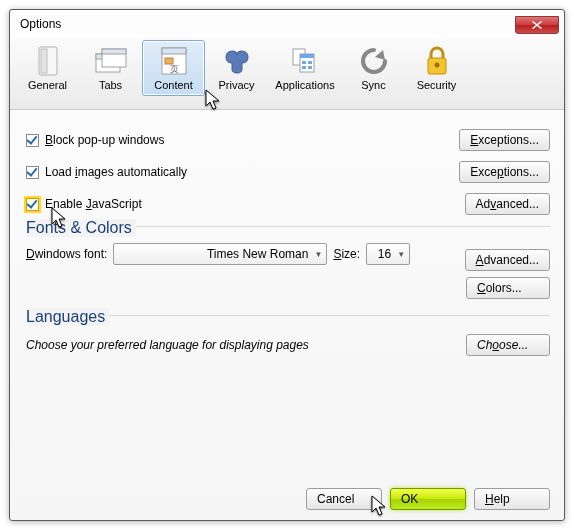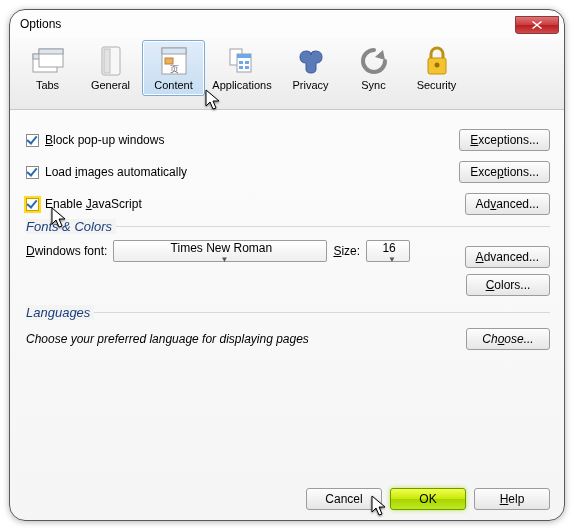--- a/index.html
+++ b/index.html
@@ -14,21 +14,21 @@
     overflow: hidden;
   }
   .shadow-wrap {
     width: 574px; height: 530px;
     padding: 9px;
   }
   .window {
     width: 556px;
     height: 512px;
     border: 1px solid #5a5a5a;
-    border-radius: 16px;
+    border-radius: 3px;
     background: linear-gradient(#fdfdfd,#f5f5f5);
     box-shadow: 0 1px 6px rgba(0,0,0,0.3);
     position: relative;
   }
   .titlebar {
     height: 28px;
     padding: 0 0 0 10px;
     display: flex;
     align-items: center;
     justify-content: space-between;
@@ -98,55 +98,53 @@
     box-shadow: 0 0 0 2px rgba(255,210,0,0.85);
     border-color:#c9a200;
   }
   .btn {
     min-width: 84px; height: 22px;
     padding: 0 10px;
     border: 1px solid #9c9c9c;
     border-radius: 3px;
     background: linear-gradient(#fdfdfd,#e6e6e6);
     font-size: 12px;
-    display: inline-flex; align-items:center; justify-content:center;
+    display: inline-flex; align-items:center; justify-content:flex-start;
     cursor: default;
   }
   .btn.primary {
     background: linear-gradient(#f2ff50,#c9e80a 49%,#a6d400 50%,#c0e820);
     border-color: #6a9c00;
     box-shadow: 0 0 4px rgba(160,220,0,0.7);
   }
   .group {
     margin-top: 10px;
     border-top: 1px solid #d8d8d8;
     padding-top: 4px;
     position: relative;
   }
   .group-title {
     position: relative;
     top: -12px;
     background: #f3f3f3;
     display: inline-block;
     padding: 0 4px 0 0;
     color: #1a3e78;
-    font-size: 13px;
-    font-style: italic;
+    font-size: 16px;
   }
   .fontrow { display:flex; align-items:center; gap:6px; margin-top:-6px; }
   .label-u { text-decoration: none; }
   .label-u .ul { text-decoration: underline; }
   .select {
     height: 22px;
     border: 1px solid #9c9c9c;
     border-radius: 2px;
     background: linear-gradient(#fff,#eee);
-    display:flex; align-items:center; justify-content:flex-start;
+    display:flex; align-items:center; justify-content:flex-end;
     padding: 0 4px 0 6px;
-    flex-direction: column;
   }
   .select .arrow { font-size: 8px; color:#555; margin-left:6px;}
   .right-col { display:flex; flex-direction:column; gap:6px; align-items:flex-end; }
   .langrow { display:flex; align-items:center; justify-content:space-between; margin-top:-4px;font-style:italic;}
   .footer {
     position: absolute;
     bottom: 10px; right: 14px;
     display: flex; gap: 8px;
   }
   .cursor {
@@ -165,70 +163,70 @@
     <div class="close-btn">
       <svg width="10" height="8" viewBox="0 0 10 8">
             <path d="M1 0 L5 3 L9 0 L10 1 L6 4 L10 7 L9 8 L5 5 L1 8 L0 7 L4 4 L0 1 Z" fill="#fff"></path>
           </svg>
     </div>
   </div>
 
   <div class="toolbar">
     <div class="tab">
       <span class="ico">
+        <svg width="28" height="30" viewBox="0 0 28 30">
+              <rect x="5" y="1" width="18" height="28" rx="2" fill="#f7f7f7" stroke="#b0b0b0"></rect>
+              <rect x="7" y="3" width="6" height="24" fill="#e3e3e3" stroke="#c0c0c0"></rect>
+            </svg>
+      </span>
+      <span>General</span>
+    </div>
+    <div class="tab">
+      <span class="ico">
         <svg width="32" height="26" viewBox="0 0 32 26">
               <rect x="1" y="6" width="24" height="18" fill="#fff" stroke="#a0a0a0"></rect>
               <rect x="1" y="6" width="24" height="5" fill="#dce6f0" stroke="#a0a0a0"></rect>
               <rect x="7" y="1" width="24" height="18" fill="#fff" stroke="#a0a0a0"></rect>
               <rect x="7" y="1" width="24" height="5" fill="#dce6f0" stroke="#a0a0a0"></rect>
             </svg>
       </span>
       <span>Tabs</span>
     </div>
-    <div class="tab">
-      <span class="ico">
-        <svg width="28" height="30" viewBox="0 0 28 30">
-              <rect x="5" y="1" width="18" height="28" rx="2" fill="#f7f7f7" stroke="#b0b0b0"></rect>
-              <rect x="7" y="3" width="6" height="24" fill="#e3e3e3" stroke="#c0c0c0"></rect>
-            </svg>
-      </span>
-      <span>General</span>
-    </div>
     <div class="tab selected">
       <span class="ico">
         <svg width="30" height="30" viewBox="0 0 30 30">
               <rect x="3" y="2" width="24" height="26" fill="#fff" stroke="#a0a0a0"></rect>
               <rect x="3" y="2" width="24" height="6" fill="#d7e6f4" stroke="#a0a0a0"></rect>
               <rect x="6" y="12" width="8" height="6" fill="#e8b060" stroke="#c08030"></rect>
               <text x="11" y="26" font-size="9" fill="#667" font-family="serif">页</text>
             </svg>
       </span>
       <span>Content</span>
+    </div>
+    <div class="tab">
+      <span class="ico">
+        <svg width="30" height="28" viewBox="0 0 30 28">
+              <path d="M4 10 Q4 4 11 4 Q15 4 15 8 Q15 4 19 4 Q26 4 26 10 Q26 16 20 16 L20 22 Q20 26 15 26 Q10 26 10 22 L10 16 Q4 16 4 10 Z" fill="#5a7ab8" stroke="#3a5a98"></path>
+            </svg>
+      </span>
+      <span>Privacy</span>
     </div>
     <div class="tab" style="width:74px">
       <span class="ico">
         <svg width="30" height="30" viewBox="0 0 30 30">
               <rect x="3" y="3" width="12" height="16" fill="#fff" stroke="#a0a0a0"></rect>
               <rect x="10" y="8" width="14" height="18" fill="#fff" stroke="#a0a0a0"></rect>
               <rect x="10" y="8" width="14" height="4" fill="#6fa8e6"></rect>
               <rect x="12" y="15" width="4" height="3" fill="#6fa8e6"></rect>
               <rect x="18" y="15" width="4" height="3" fill="#6fa8e6"></rect>
               <rect x="12" y="20" width="4" height="3" fill="#6fa8e6"></rect>
               <rect x="18" y="20" width="4" height="3" fill="#6fa8e6"></rect>
             </svg>
       </span>
       <span>Applications</span>
-    </div>
-    <div class="tab">
-      <span class="ico">
-        <svg width="30" height="28" viewBox="0 0 30 28">
-              <path d="M4 10 Q4 4 11 4 Q15 4 15 8 Q15 4 19 4 Q26 4 26 10 Q26 16 20 16 L20 22 Q20 26 15 26 Q10 26 10 22 L10 16 Q4 16 4 10 Z" fill="#5a7ab8" stroke="#3a5a98"></path>
-            </svg>
-      </span>
-      <span>Privacy</span>
     </div>
     <div class="tab">
       <span class="ico">
         <svg width="30" height="30" viewBox="0 0 30 30">
               <path d="M15 4 a11 11 0 1 0 11 11" fill="none" stroke="#888" stroke-width="4" stroke-linecap="round"></path>
               <path d="M24 4 L26 14 L16 11 Z" fill="#888"></path>
             </svg>
       </span>
       <span>Sync</span>
     </div>

